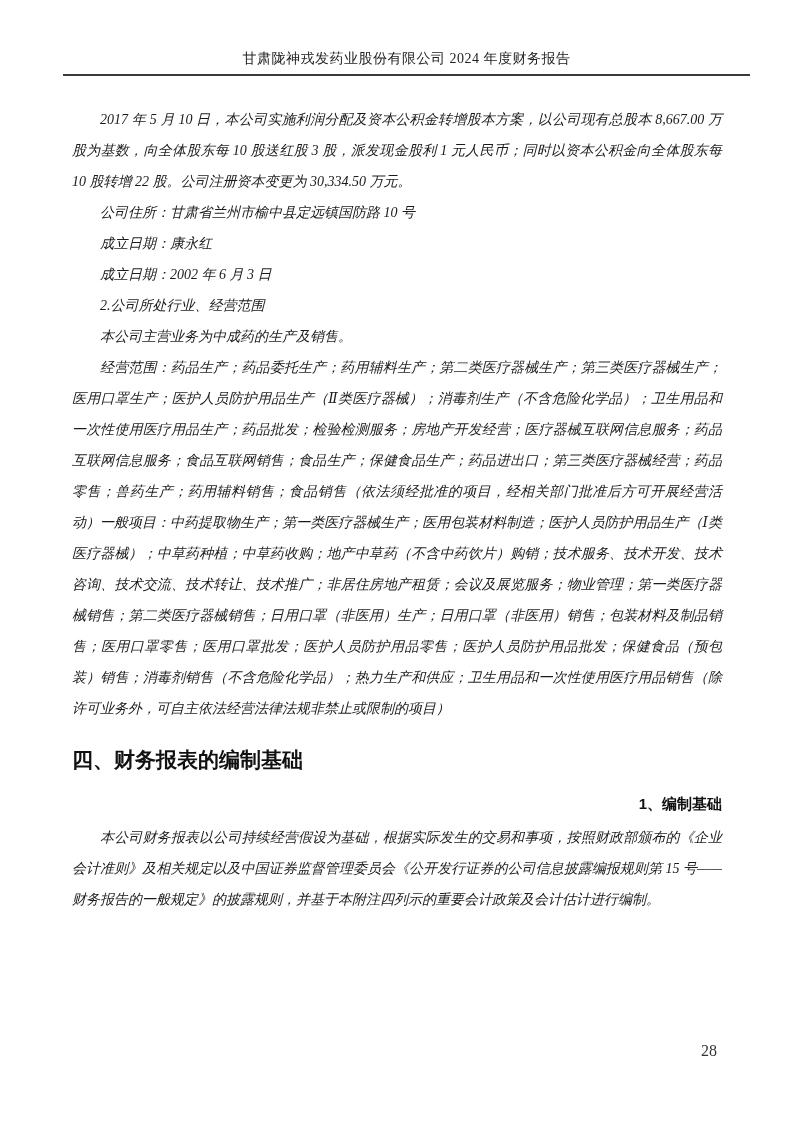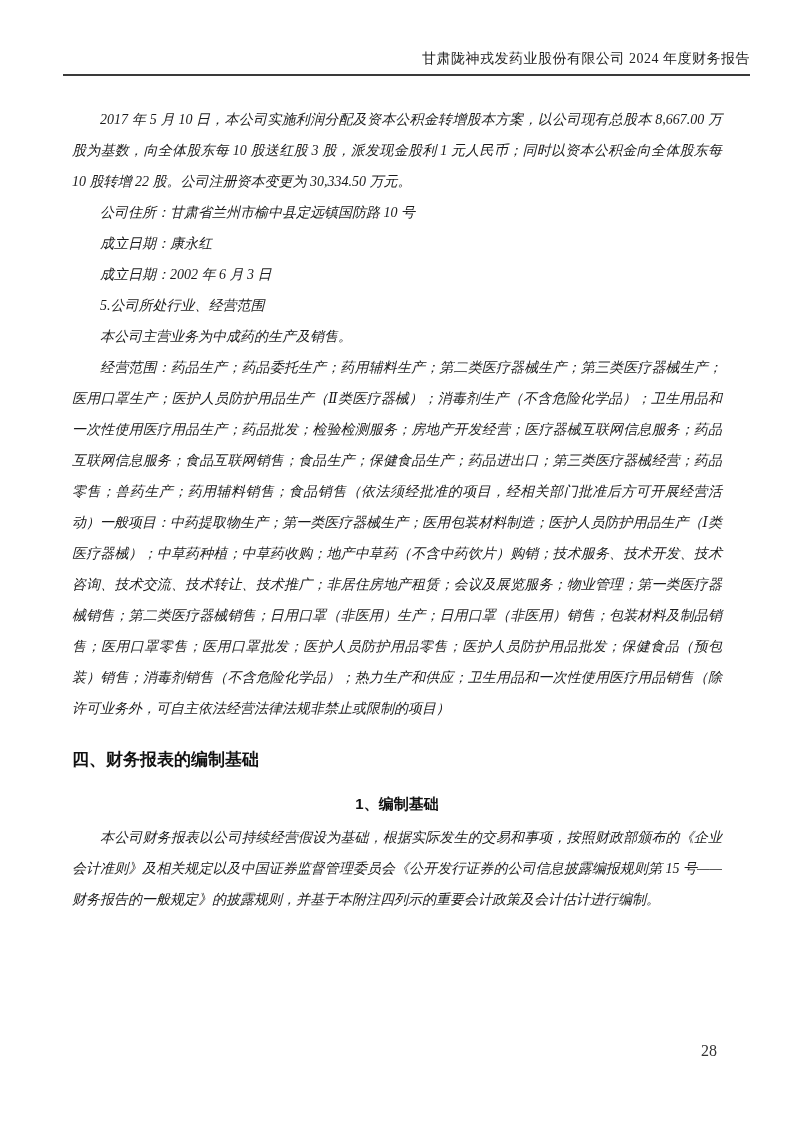--- a/index.html
+++ b/index.html
@@ -14,21 +14,21 @@
     height: 1122px;
     background: #ffffff;
     overflow: hidden;
     color: #1c1c1c;
   }
   .header {
     position: absolute;
     top: 50px;
     left: 63px;
     right: 43px;
-    text-align: right;
+    text-align: center;
     font-size: 14px;
     color: #222222;
     letter-spacing: 0.5px;
     padding-bottom: 6px;
     border-bottom: 2px solid #3a3a3a;
   }
   .doc-body {
     position: absolute;
     top: 82px;
     left: 0;
@@ -36,36 +36,36 @@
     padding: 22px 71px 0 72px;
     font-size: 14px;
     line-height: 31px;
     text-align: justify;
     color: #1a1a1a;
   }
   .para { text-align: justify; font-style: italic; }
   .indent { text-indent: 2em; }
   .h1 {
     font-family: "Liberation Sans", "DejaVu Sans", sans-serif;
-    font-size: 17px;
+    font-size: 21px;
     font-weight: bold;
     color: #111111;
     margin-top: 24px;
     line-height: 24px;
     text-align: left;
     text-indent: 0;
   }
   .h2 {
     font-family: "Liberation Sans", "DejaVu Sans", sans-serif;
     font-size: 15px;
     font-weight: bold;
     color: #111111;
     margin-top: 21px;
     line-height: 22px;
-    text-align: center;
+    text-align: right;
     text-indent: 0;
   }
   .final-para { margin-top: 7px; }
   .page-number {
     position: absolute;
     right: 76px;
     bottom: 62px;
     font-size: 16px;
     color: #333333;
   }
@@ -85,21 +85,21 @@
 
 
 
     <p class="para indent">公司住所：甘肃省兰州市榆中县定远镇国防路 10 号</p>
 
     <p class="para indent">成立日期：康永红</p>
 
 
     <p class="para indent">成立日期：2002 年 6 月 3 日</p>
 
-    <p class="para indent">5.公司所处行业、经营范围</p>
+    <p class="para indent">2.公司所处行业、经营范围</p>
 
     <p class="para indent">本公司主营业务为中成药的生产及销售。</p>
 
     <p class="para indent">经营范围：药品生产；药品委托生产；药用辅料生产；第二类医疗器械生产；第三类医疗器械生产；医用口罩生产；医护人员防护用品生产（Ⅱ类医疗器械）；消毒剂生产（不含危险化学品）；卫生用品和一次性使用医疗用品生产；药品批发；检验检测服务；房地产开发经营；医疗器械互联网信息服务；药品互联网信息服务；食品互联网销售；食品生产；保健食品生产；药品进出口；第三类医疗器械经营；药品零售；兽药生产；药用辅料销售；食品销售（依法须经批准的项目，经相关部门批准后方可开展经营活动）一般项目：中药提取物生产；第一类医疗器械生产；医用包装材料制造；医护人员防护用品生产（Ⅰ类医疗器械）；中草药种植；中草药收购；地产中草药（不含中药饮片）购销；技术服务、技术开发、技术咨询、技术交流、技术转让、技术推广；非居住房地产租赁；会议及展览服务；物业管理；第一类医疗器械销售；第二类医疗器械销售；日用口罩（非医用）生产；日用口罩（非医用）销售；包装材料及制品销售；医用口罩零售；医用口罩批发；医护人员防护用品零售；医护人员防护用品批发；保健食品（预包装）销售；消毒剂销售（不含危险化学品）；热力生产和供应；卫生用品和一次性使用医疗用品销售（除许可业务外，可自主依法经营法律法规非禁止或限制的项目）</p>
 
     <div class="h1">四、财务报表的编制基础</div>
 
     <div class="h2">1、编制基础</div>
 
     <p class="para indent final-para">本公司财务报表以公司持续经营假设为基础，根据实际发生的交易和事项，按照财政部颁布的《企业会计准则》及相关规定以及中国证券监督管理委员会《公开发行证券的公司信息披露编报规则第 15 号——财务报告的一般规定》的披露规则，并基于本附注四列示的重要会计政策及会计估计进行编制。</p>

